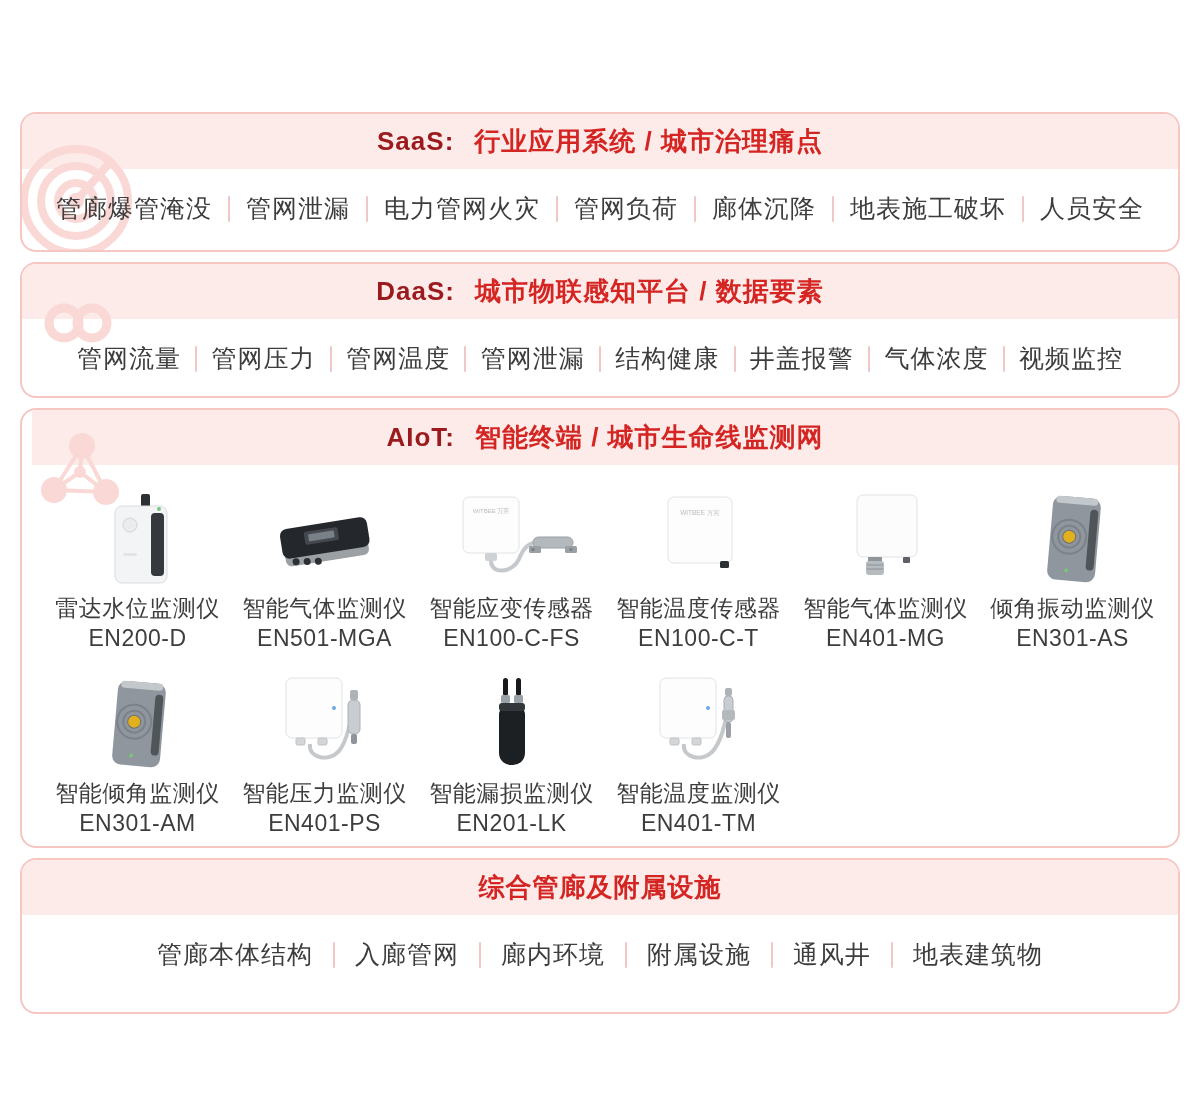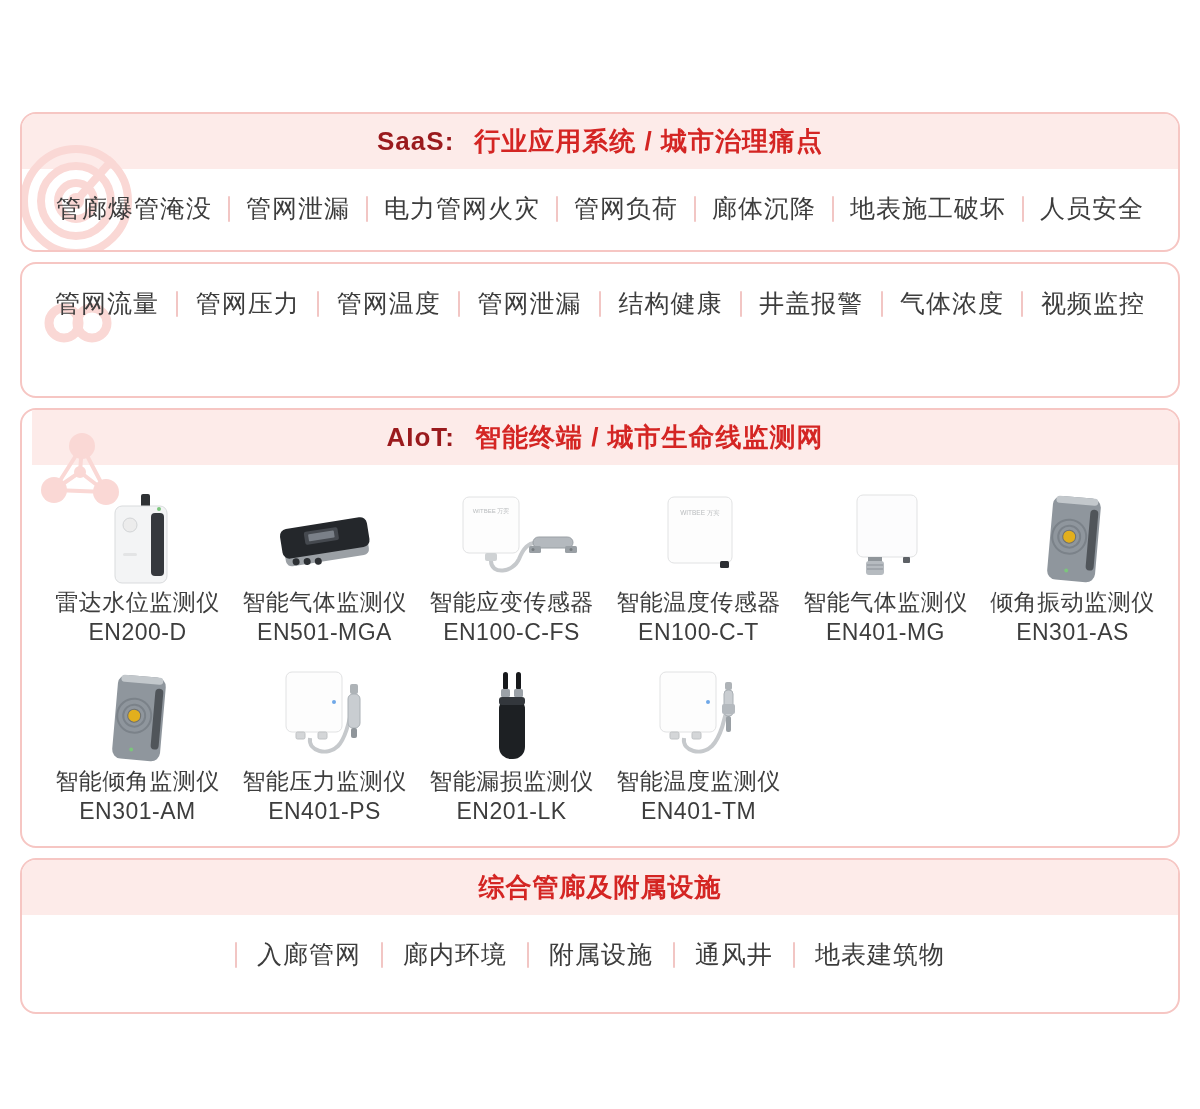--- a/index.html
+++ b/index.html
@@ -33,40 +33,40 @@
     letter-spacing:1px;white-space:nowrap;z-index:2;
   }
   .box-title .prefix{color:var(--prefix-red);margin-right:20px;}
   .box-title .prefix:empty{display:none;margin:0;}
   .box-body{
     position:relative;display:flex;align-items:center;z-index:2;
   }
   .box-saas .box-body,.box-daas .box-body,.box-tunnel .box-body{height:79px;}
   .items{width:100%;display:flex;align-items:center;justify-content:space-between;}
   .items-saas{padding:0 34px;text-align:center;}
-  .items-daas{padding:0 33px;}
+  .items-daas{padding:0 55px;}
   .items-center{justify-content:center;}
   .item{
     font-size:25px;color:var(--text-dark);letter-spacing:1px;white-space:nowrap;
   }
   .items-center .item{padding:0 20px;}
   .sep{
     display:inline-block;width:2px;height:26px;background:var(--divider-pink);
     border-radius:1px;flex:0 0 2px;
   }
   
   .products{
     position:relative;z-index:2;
     display:grid;grid-template-columns:repeat(6,1fr);
     padding:26px 12px 0;row-gap:24px;
   }
   .product{display:flex;flex-direction:column;align-items:center;}
   .device{width:150px;height:96px;}
   .device svg{width:150px;height:96px;display:block;}
-  .pname{font-size:23px;color:var(--text-dark);letter-spacing:0.5px;white-space:nowrap;}
+  .pname{font-size:23px;color:var(--text-dark);margin-top:6px;letter-spacing:0.5px;white-space:nowrap;}
   .pmodel{font-size:23px;color:var(--text-dark);margin-top:1px;letter-spacing:0.5px;white-space:nowrap;}
   
   .wm{position:absolute;z-index:1;pointer-events:none;}
   .wm-radar{left:-6px;top:25px;}
   .wm-link{left:18px;top:35px;}
   .wm-network{left:18px;top:20px;}
 </style>
 </head>
 <body>
 
@@ -104,20 +104,23 @@
     </div>
   </section>
 
   <section class="box box-daas">
     <svg class="wm wm-link" width="92" height="48" viewBox="0 0 92 48">
       <g fill="none" stroke="var(--watermark-pink)" stroke-width="9">
         <circle cx="24" cy="24" r="15"></circle>
         <circle cx="52" cy="24" r="15"></circle>
       </g>
     </svg>
+    <div class="box-header">
+      <h2 class="box-title"><span class="prefix">DaaS:</span><span>城市物联感知平台 / 数据要素</span></h2>
+    </div>
     <div class="box-body">
       <div class="items items-daas">
           <span class="item">管网流量</span>
           <span class="sep"></span>
           <span class="item">管网压力</span>
           <span class="sep"></span>
           <span class="item">管网温度</span>
           <span class="sep"></span>
           <span class="item">管网泄漏</span>
           <span class="sep"></span>
@@ -304,20 +307,21 @@
         </div>
       </div>
   </section>
 
   <section class="box box-tunnel">
     <div class="box-header">
       <h2 class="box-title"><span>综合管廊及附属设施</span></h2>
     </div>
     <div class="box-body">
       <div class="items items-center">
+          <span class="item">管廊本体结构</span>
           <span class="sep"></span>
           <span class="item">入廊管网</span>
           <span class="sep"></span>
           <span class="item">廊内环境</span>
           <span class="sep"></span>
           <span class="item">附属设施</span>
           <span class="sep"></span>
           <span class="item">通风井</span>
           <span class="sep"></span>
           <span class="item">地表建筑物</span>

